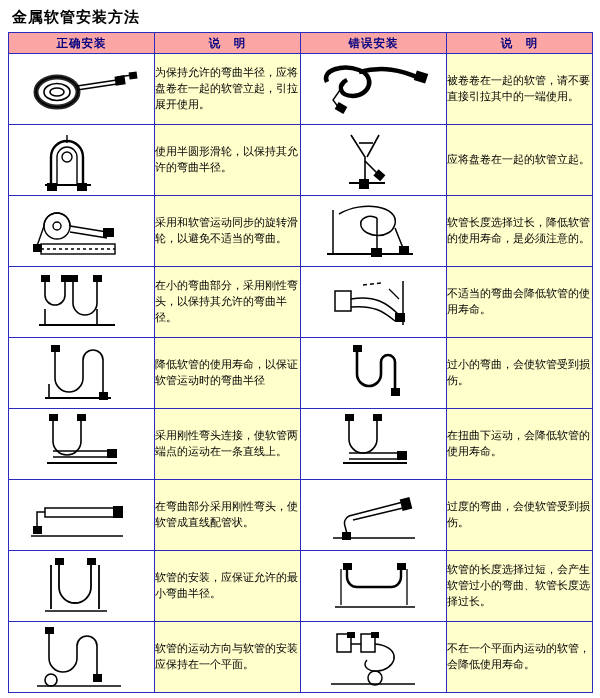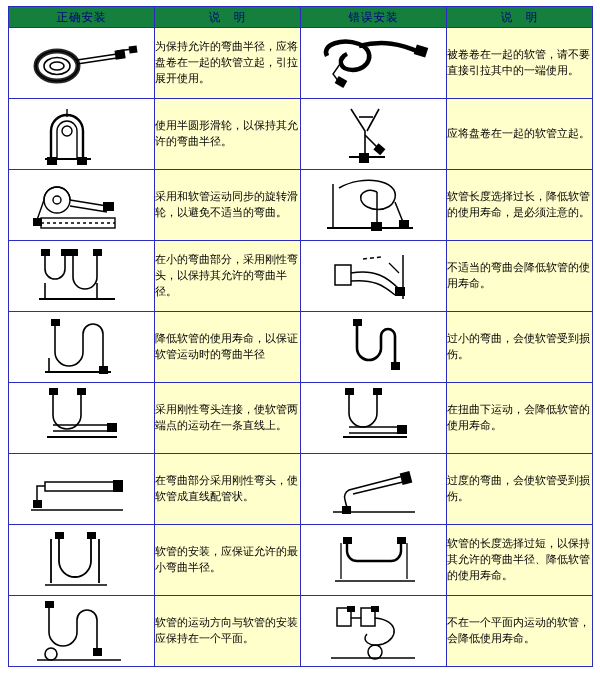--- a/index.html
+++ b/index.html
@@ -33,24 +33,24 @@
     width: 584px;
     table-layout: fixed;
     border: 1px solid #2b2bbf;
   }
   table.matrix td, table.matrix th {
     border: 1px solid #2b2bbf;
     vertical-align: middle;
     padding: 0;
   }
   thead th {
-    background: #15803d;
+    background: #fca5a5;
     color: #000080;
     font-size: 11.5px;
-    font-weight: normal;
+    font-weight: bold;
     height: 20px;
     letter-spacing: 1px;
   }
   col.c-img { width: 146px; }
   col.c-txt { width: 146px; }
   td.img-cell {
     background: #ffffff;
     height: 70px;
     text-align: center;
   }
@@ -67,20 +67,21 @@
     height: 66px;
     display: block;
     margin: 0 auto;
   }
   .fig svg { display: block; }
 </style>
 </head>
 <body>
 
 <div class="page">
+  <div class="doc-title">金属软管安装方法</div>
 
   <table class="matrix">
     <colgroup>
       <col class="c-img">
         <col class="c-txt">
         <col class="c-img">
         <col class="c-txt">
     </colgroup>
     <thead>
       <tr>
@@ -359,21 +360,21 @@
               <g fill="none" stroke="#000" stroke-width="1.3">
                 <line x1="38" y1="16" x2="38" y2="52"></line>
                 <line x1="104" y1="16" x2="104" y2="52"></line>
                 <line x1="32" y1="54" x2="112" y2="54"></line>
               </g>
               <rect x="40" y="10" width="9" height="7" fill="#000"></rect>
               <rect x="94" y="10" width="9" height="7" fill="#000"></rect>
             </svg>
           </div>
         </td>
-        <td class="txt-cell">软管的长度选择过短，以保持其允许的弯曲半径、降低软管的使用寿命。</td>
+        <td class="txt-cell">软管的长度选择过短，会产生软管过小的弯曲、软管长度选择过长。</td>
       </tr>
 
       <tr>
         <td class="img-cell">
           <div class="fig">
             <svg viewBox="0 0 142 66" width="142" height="66">
               <g fill="none" stroke="#000" stroke-width="1.6">
                 <path d="M38 6 L38 34 A14 14 0 0 0 66 34 L66 22 A10 10 0 0 1 86 22 L86 48"></path>
                 <circle cx="40" cy="56" r="6"></circle>
                 <line x1="26" y1="62" x2="110" y2="62" stroke-width="1.4"></line>

